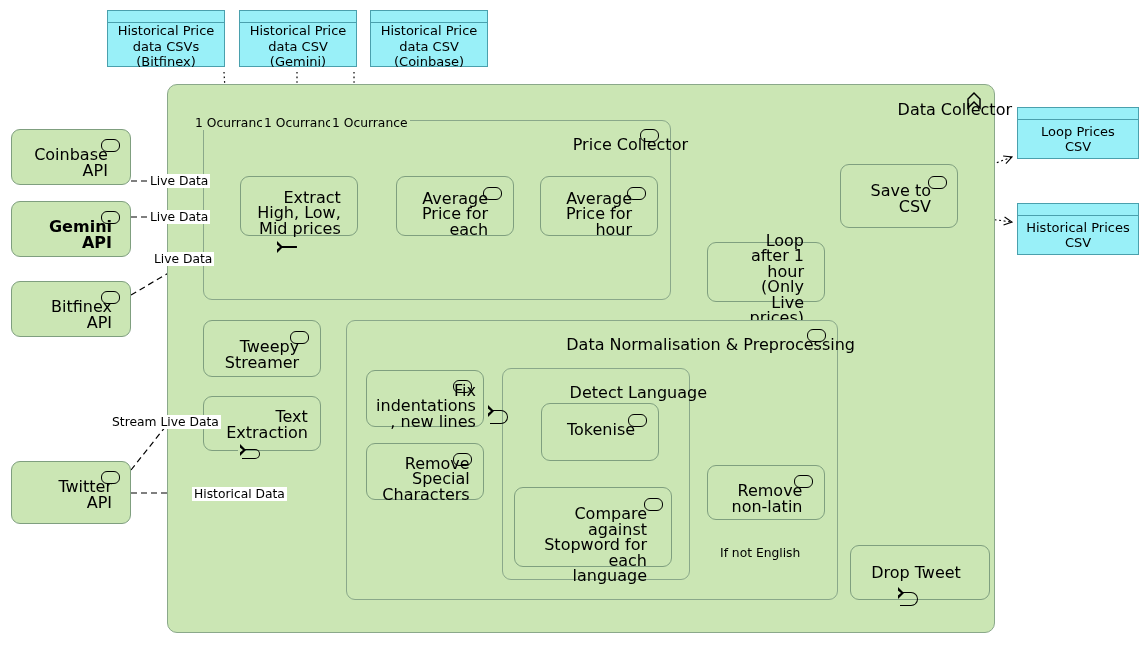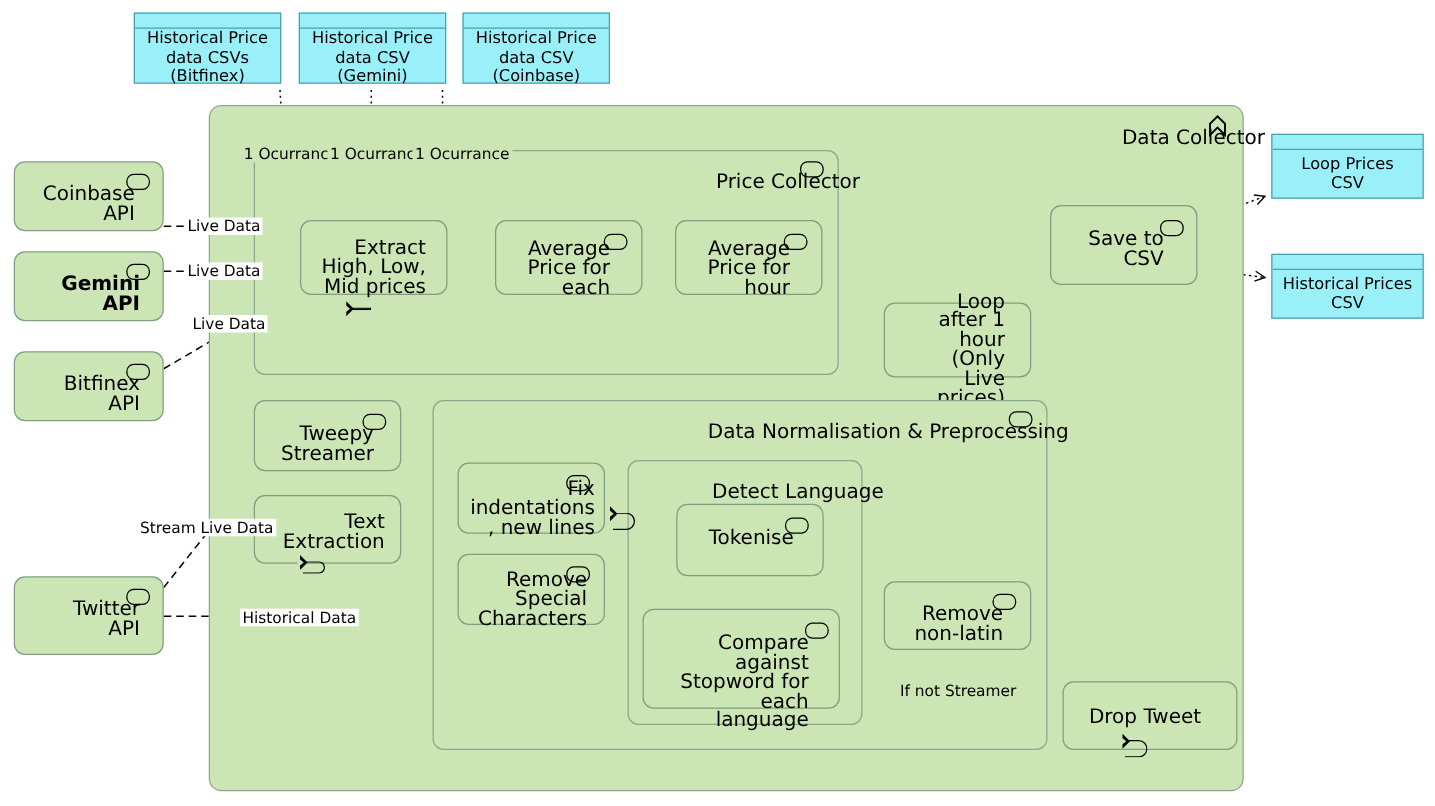--- a/index.html
+++ b/index.html
@@ -265,15 +265,15 @@
   <span class="lbl bg" style="left:193px;top:116px;">1 Ocurrance</span>
   <span class="lbl bg" style="left:262px;top:116px;">1 Ocurrance</span>
   <span class="lbl bg" style="left:330px;top:116px;">1 Ocurrance</span>
 
   <span class="lbl wbg" style="left:148px;top:174px;">Live Data</span>
   <span class="lbl wbg" style="left:148px;top:210px;">Live Data</span>
   <span class="lbl wbg" style="left:152px;top:252px;">Live Data</span>
 
   <span class="lbl wbg" style="left:110px;top:415px;">Stream Live Data</span>
   <span class="lbl wbg" style="left:192px;top:487px;">Historical Data</span>
-  <span class="lbl bg" style="left:718px;top:546px;">If not Streamer</span>
+  <span class="lbl bg" style="left:718px;top:546px;">If not English</span>
 
 </div>
 
 </body></html>

